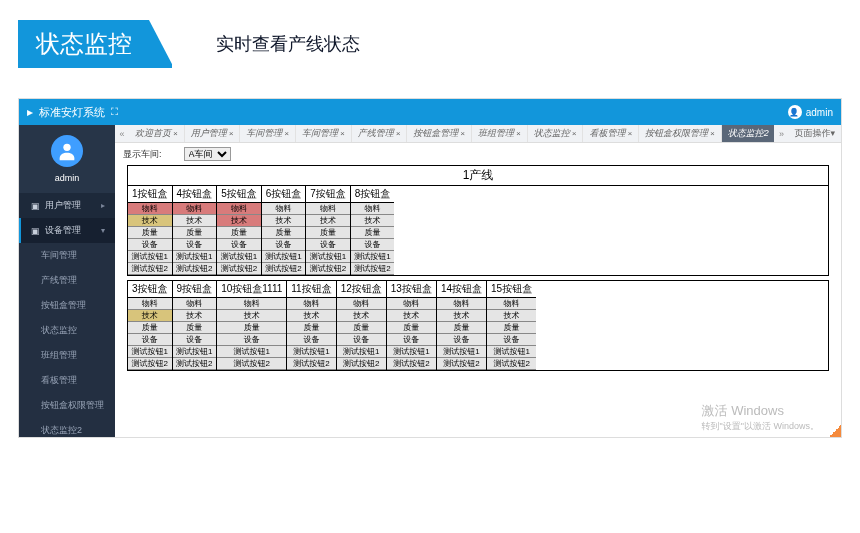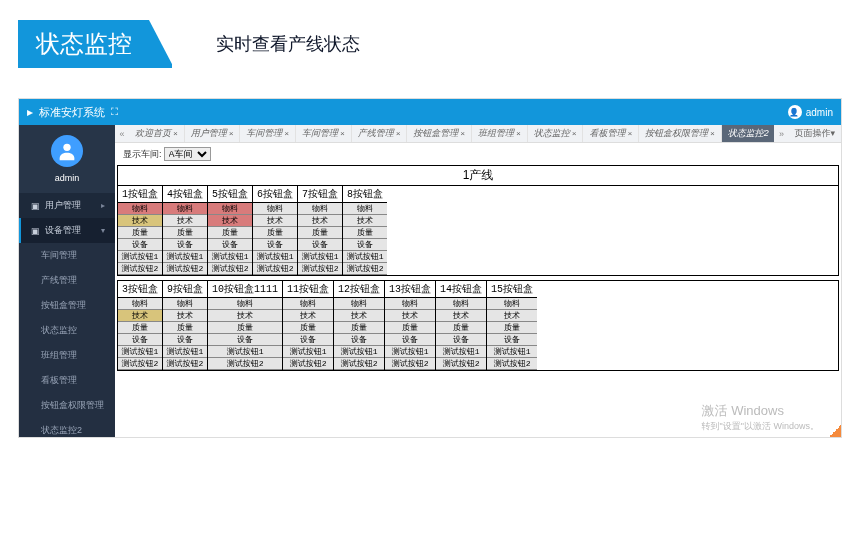--- a/index.html
+++ b/index.html
@@ -39,28 +39,28 @@
     
     .content { flex: 1; background: #fff; overflow: hidden; }
     .tabbar { display: flex; align-items: center; background: #f0f2f5; border-bottom: 1px solid #ddd; font-size: 9px; height: 18px; }
     .tabbar .handle { width: 14px; text-align: center; color: #888; cursor: pointer; }
     .tabbar .tabs { display: flex; flex: 1; overflow: hidden; font-style: italic; }
     .tab { padding: 2px 6px; color: #666; display: flex; align-items: center; gap: 2px; white-space: nowrap; cursor: pointer; border-right: 1px solid #e2e2e2; }
     .tab.active { background: #5a6778; color: #fff; }
     .tab .tx { font-size: 8px; }
     .tabbar .ops { padding: 0 6px; color: #666; white-space: nowrap; }
     
-    .filter-row { padding: 4px 8px; font-size: 9px; color: #333; display: flex; align-items: center; gap: 2px; }
+    .filter-row { padding: 4px 8px; font-size: 9px; color: #333; display: flex; align-items: center; gap: 22px; }
     .filter-row select { font-size: 9px; border: 1px solid #999; }
     
-    .panel-area { padding: 0 2px; }
+    .panel-area { padding: 0 12px; }
     .line-block { border: 1px solid #000; margin-bottom: 4px; }
     .line-title { text-align: center; font-size: 12px; border-bottom: 1px solid #000; padding: 1px 0; }
     .box-row { display: flex; }
-    .box { border-right: 1px solid #000; font-family: Liberation Mono, monospace; }
+    .box { border-right: 1px solid #000; }
     .box:last-child { border-right: none; }
     .box-h { border-bottom: 1px solid #000; text-align: center; font-size: 10px; padding: 1px 4px; white-space: nowrap; }
     .btn-cell { border-bottom: 1px solid #888; text-align: center; font-size: 8px; background: #e5e5e5; padding: 0 2px; white-space: nowrap; }
     .btn-cell.red { background: #d87b7b; }
     .btn-cell.yellow { background: #d8c47b; }
     
     .watermark { position: absolute; right: 22px; bottom: 4px; color: #bbb; font-size: 9px; }
     .watermark .l1 { font-size: 13px; }
     .corner { position: absolute; right: 0; bottom: 0; width: 12px; height: 12px; background: linear-gradient(135deg, transparent 50%, #f58a3c 50%); }
   </style>

